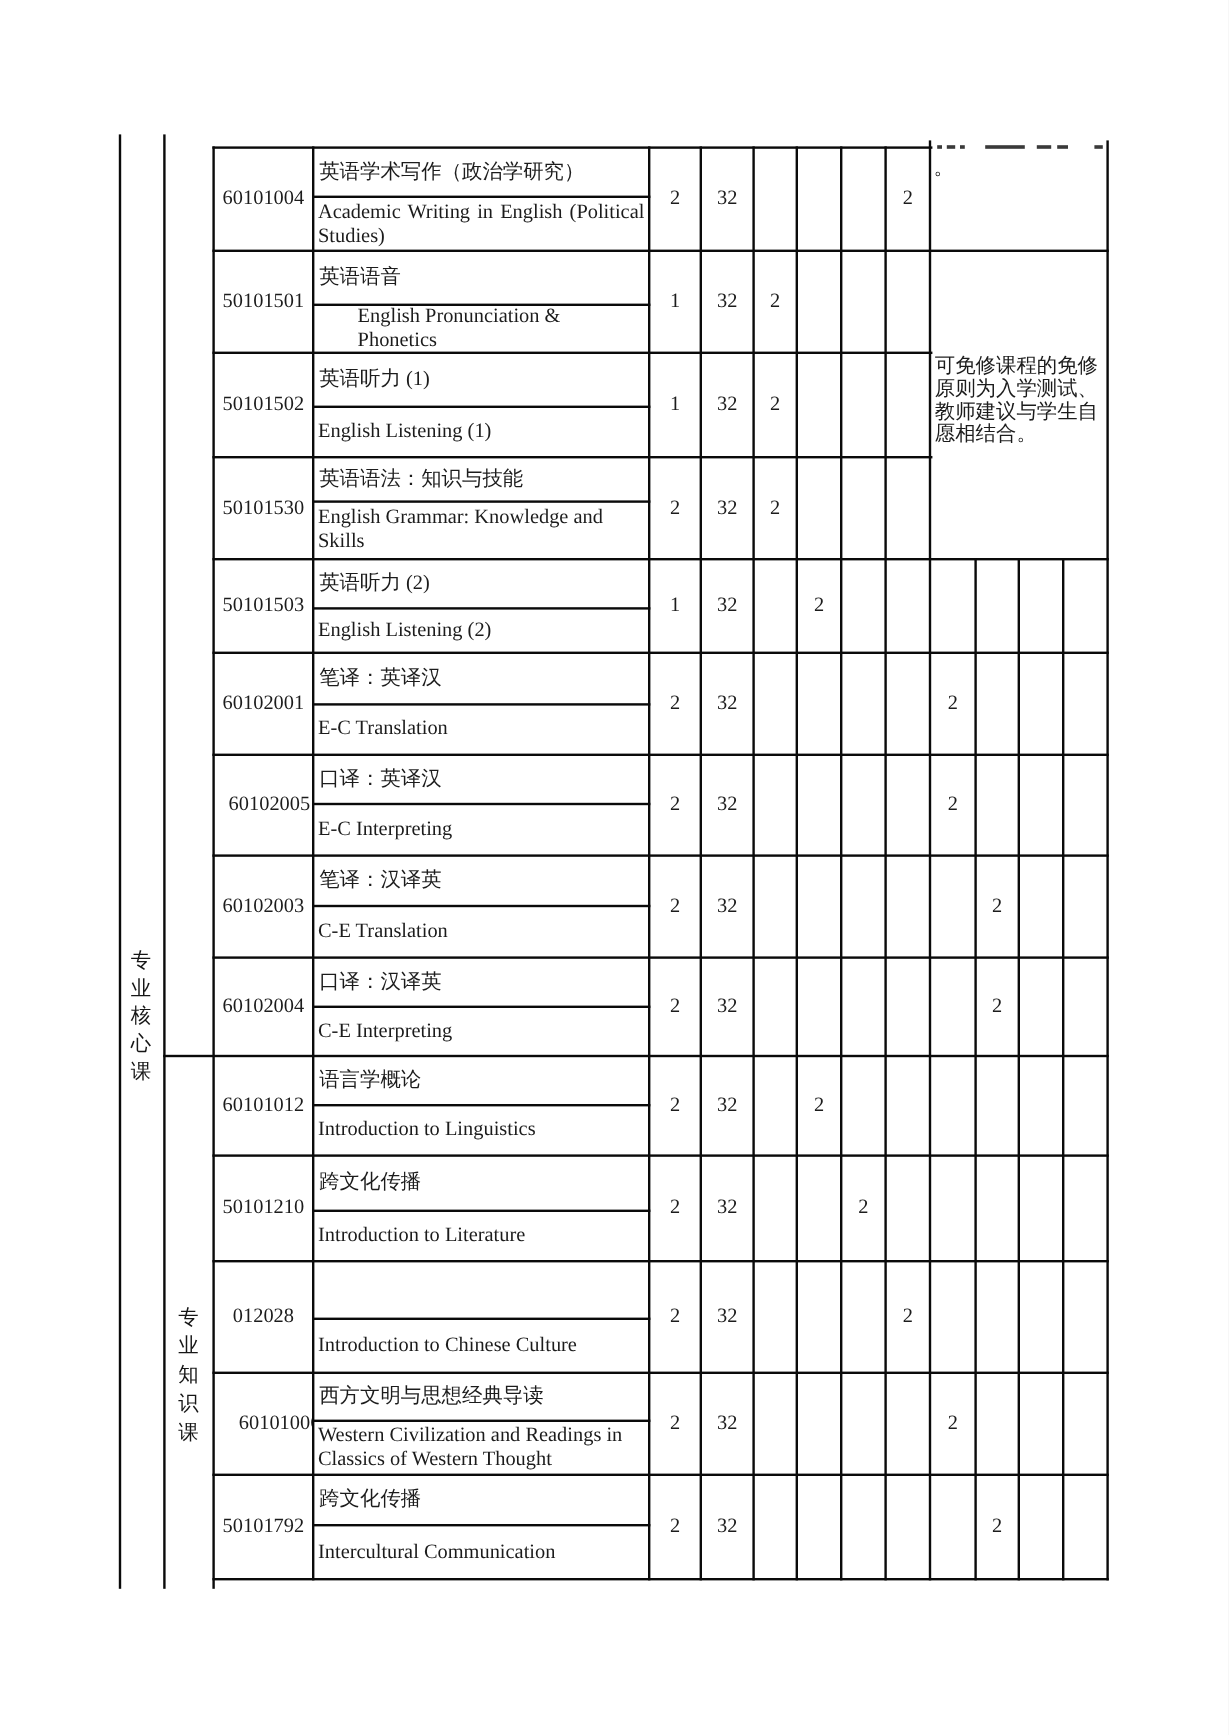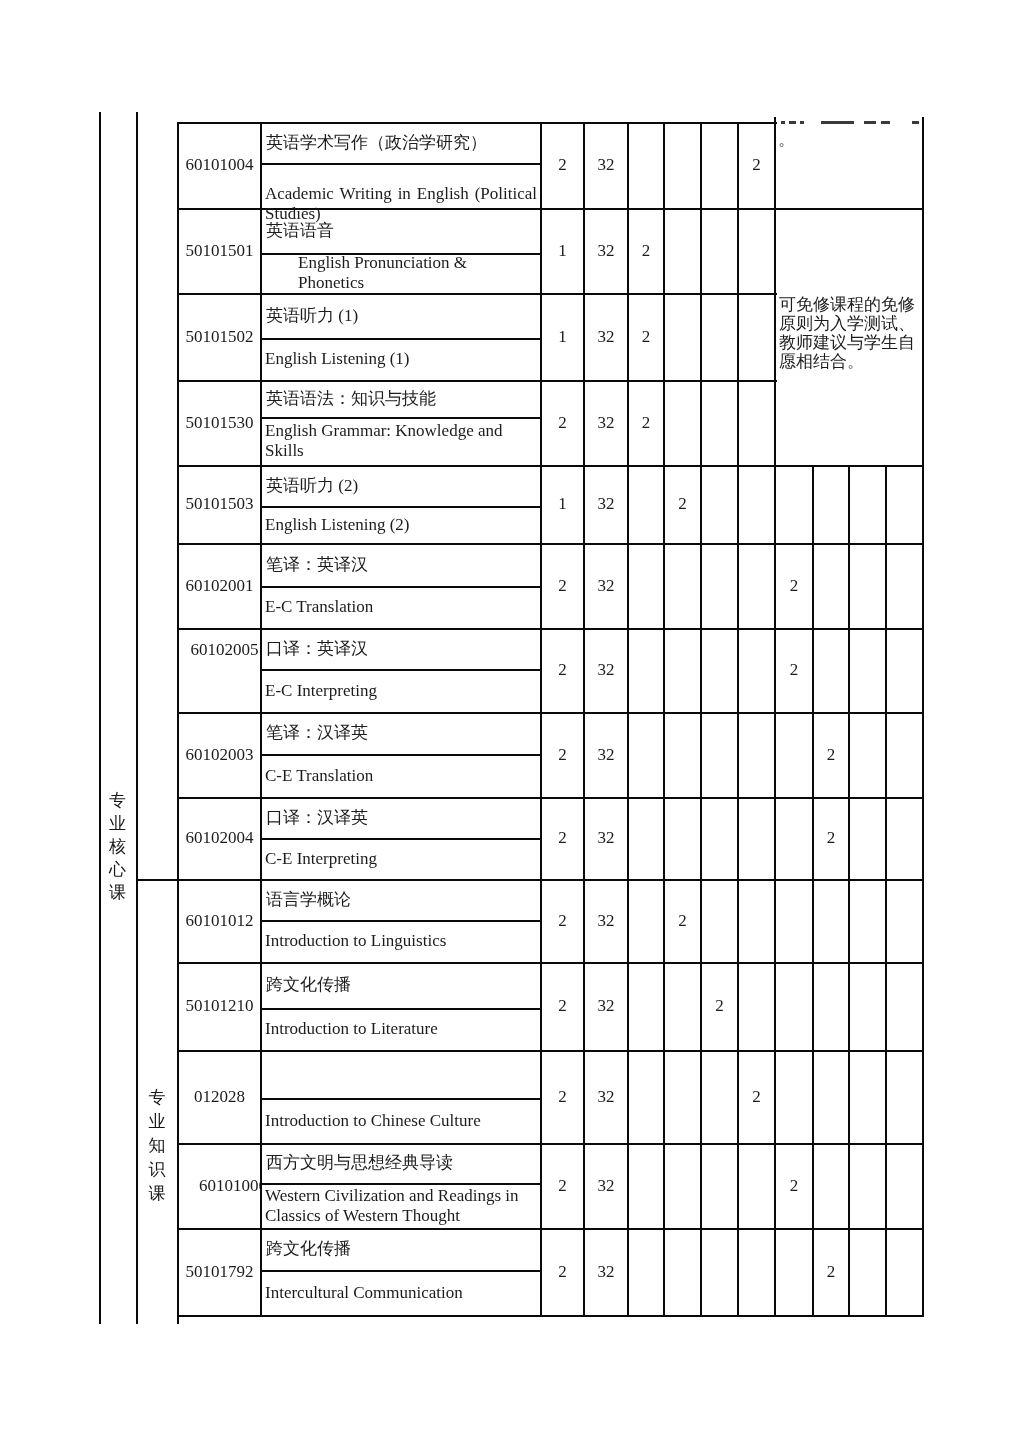--- a/index.html
+++ b/index.html
@@ -8,21 +8,21 @@
     font-family:"Liberation Serif","DejaVu Serif",serif;color:#1c1c1c;
     overflow:hidden;margin:0 auto;
   }
   .hl,.vl{position:absolute;background:#0a0a0a;}
   .hl{height:2px;}
   .vl{width:2px;}
   .cell{position:absolute;box-sizing:border-box;font-size:17px;line-height:20px;overflow:hidden;}
   .ctr{display:flex;align-items:center;justify-content:center;text-align:center;}
   .zh{display:flex;align-items:center;padding-left:4px;padding-right:16px;}
   .en{display:flex;align-items:center;padding-left:3px;padding-right:3px;}
-  .en.justify{display:block;text-align:justify;padding-top:2px;margin-top:17px;}
+  .en.justify{display:block;text-align:justify;padding-top:2px;}
   .cat{position:absolute;font-size:17px;text-align:center;word-break:break-all;color:#161616;}
   #cat-core{left:103px;top:789px;width:29px;line-height:23px;}
   #cat-knowledge{left:142px;top:1086px;width:30px;line-height:24px;}
   #note-ex{position:absolute;left:779px;top:295px;width:142px;font-size:17px;line-height:19px;color:#1c1c1c;}
   #note-ex div{white-space:nowrap;}
   #frags{position:absolute;left:780px;top:119px;width:140px;height:7px;}
   #frags i{position:absolute;background:#3a3a3a;height:3px;top:2px;}
   #period{position:absolute;left:778px;top:130px;font-size:17px;line-height:19px;}
 </style>
 </head>
@@ -124,21 +124,21 @@
     <div class="cell en" style="left: 262px; top: 508px; width: 278px; height: 33px;">English Listening (2)</div>
     <div class="cell ctr" style="left: 542px; top: 467px; width: 41px; height: 74px;">1</div>
     <div class="cell ctr" style="left: 585px; top: 467px; width: 42px; height: 74px;">32</div>
     <div class="cell ctr" style="left: 665px; top: 467px; width: 35px; height: 74px;">2</div>
     <div class="cell ctr" style="left: 179px; top: 545px; width: 81px; height: 81px;">60102001</div>
     <div class="cell zh" style="left: 262px; top: 545px; width: 278px; height: 39px;">笔译：英译汉</div>
     <div class="cell en" style="left: 262px; top: 588px; width: 278px; height: 38px;">E-C Translation</div>
     <div class="cell ctr" style="left: 542px; top: 545px; width: 41px; height: 81px;">2</div>
     <div class="cell ctr" style="left: 585px; top: 545px; width: 42px; height: 81px;">32</div>
     <div class="cell ctr" style="left: 776px; top: 545px; width: 36px; height: 81px;">2</div>
-    <div class="cell ctr" style="left: 179px; top: 610px; width: 91px; height: 80px;">60102005</div>
+    <div class="cell ctr" style="left: 179px; top: 630px; width: 91px; height: 80px;">60102005</div>
     <div class="cell zh" style="left: 262px; top: 630px; width: 278px; height: 37px;">口译：英译汉</div>
     <div class="cell en" style="left: 262px; top: 671px; width: 278px; height: 39px;">E-C Interpreting</div>
     <div class="cell ctr" style="left: 542px; top: 630px; width: 41px; height: 80px;">2</div>
     <div class="cell ctr" style="left: 585px; top: 630px; width: 42px; height: 80px;">32</div>
     <div class="cell ctr" style="left: 776px; top: 630px; width: 36px; height: 80px;">2</div>
     <div class="cell ctr" style="left: 179px; top: 714px; width: 81px; height: 81px;">60102003</div>
     <div class="cell zh" style="left: 262px; top: 714px; width: 278px; height: 38px;">笔译：汉译英</div>
     <div class="cell en" style="left: 262px; top: 756px; width: 278px; height: 39px;">C-E Translation</div>
     <div class="cell ctr" style="left: 542px; top: 714px; width: 41px; height: 81px;">2</div>
     <div class="cell ctr" style="left: 585px; top: 714px; width: 42px; height: 81px;">32</div>

